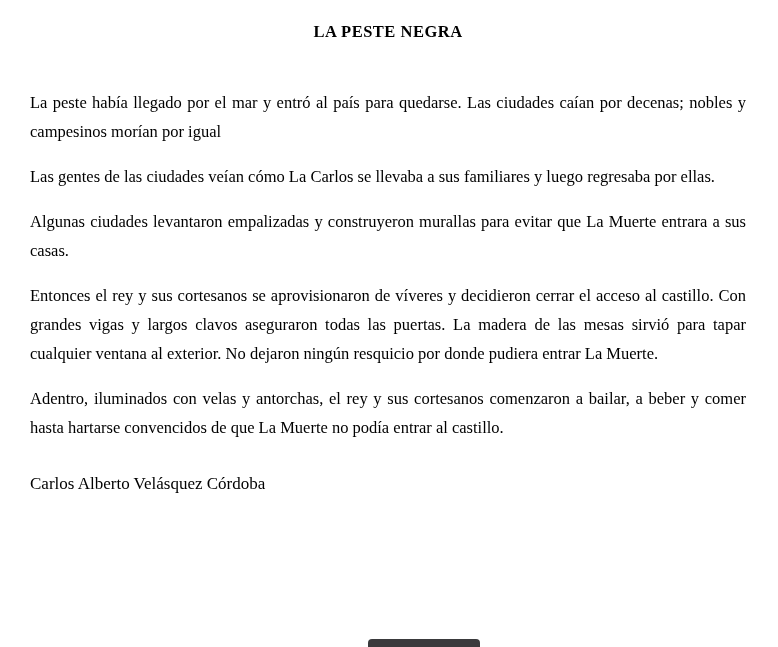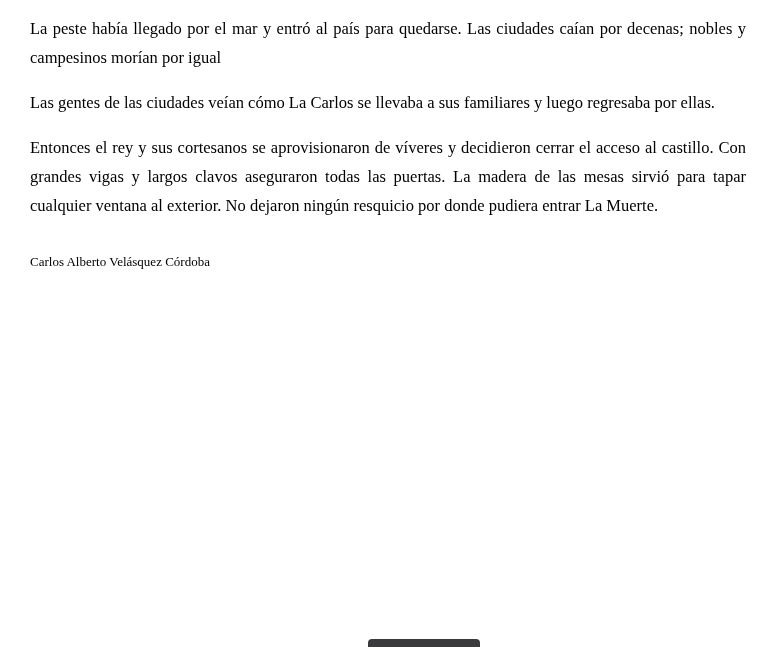--- a/index.html
+++ b/index.html
@@ -25,40 +25,43 @@
     letter-spacing: 0.5px;
     margin: 8px 0 46px 0;
   }
   .para {
     font-size: 16.5px;
     line-height: 29px;
     text-align: justify;
     margin: 0 0 16px 0;
   }
   .author {
-    font-size: 13px;
+    font-size: 17px;
     line-height: 24px;
     text-align: left;
     margin: 30px 0 0 0;
   }
   .bottom-fragment {
     position: absolute;
     left: 368px;
     bottom: 0;
     width: 112px;
     height: 8px;
     background: #3a3a3c;
     border-radius: 4px 4px 0 0;
   }
 </style>
 </head>
 <body>
 
 <div class="page">
+  <h1 class="doc-title">LA PESTE NEGRA</h1>
 
   <p class="para">La peste había  llegado por el mar y  entró al país para quedarse.  Las ciudades caían por decenas;  nobles y campesinos morían por igual</p>
   <p class="para">Las gentes de las ciudades veían cómo La Carlos se llevaba a sus familiares y luego regresaba por ellas.</p>
+  <p class="para">Algunas ciudades levantaron empalizadas y construyeron murallas para evitar que La Muerte entrara a sus casas.</p>
   <p class="para">Entonces el rey y sus cortesanos se aprovisionaron de víveres y decidieron cerrar el acceso al castillo.  Con grandes vigas y largos clavos aseguraron todas las puertas.  La madera de las mesas sirvió para tapar cualquier ventana al exterior.  No dejaron ningún resquicio por donde pudiera entrar La Muerte.</p>
+  <p class="para">Adentro, iluminados con velas y antorchas, el rey y sus cortesanos comenzaron a bailar, a beber y comer hasta hartarse convencidos de que La Muerte no podía entrar al castillo.</p>
 
   <p class="author">Carlos Alberto Velásquez Córdoba</p>
 </div>
 
 <div class="bottom-fragment"></div>
 
 </body></html>

